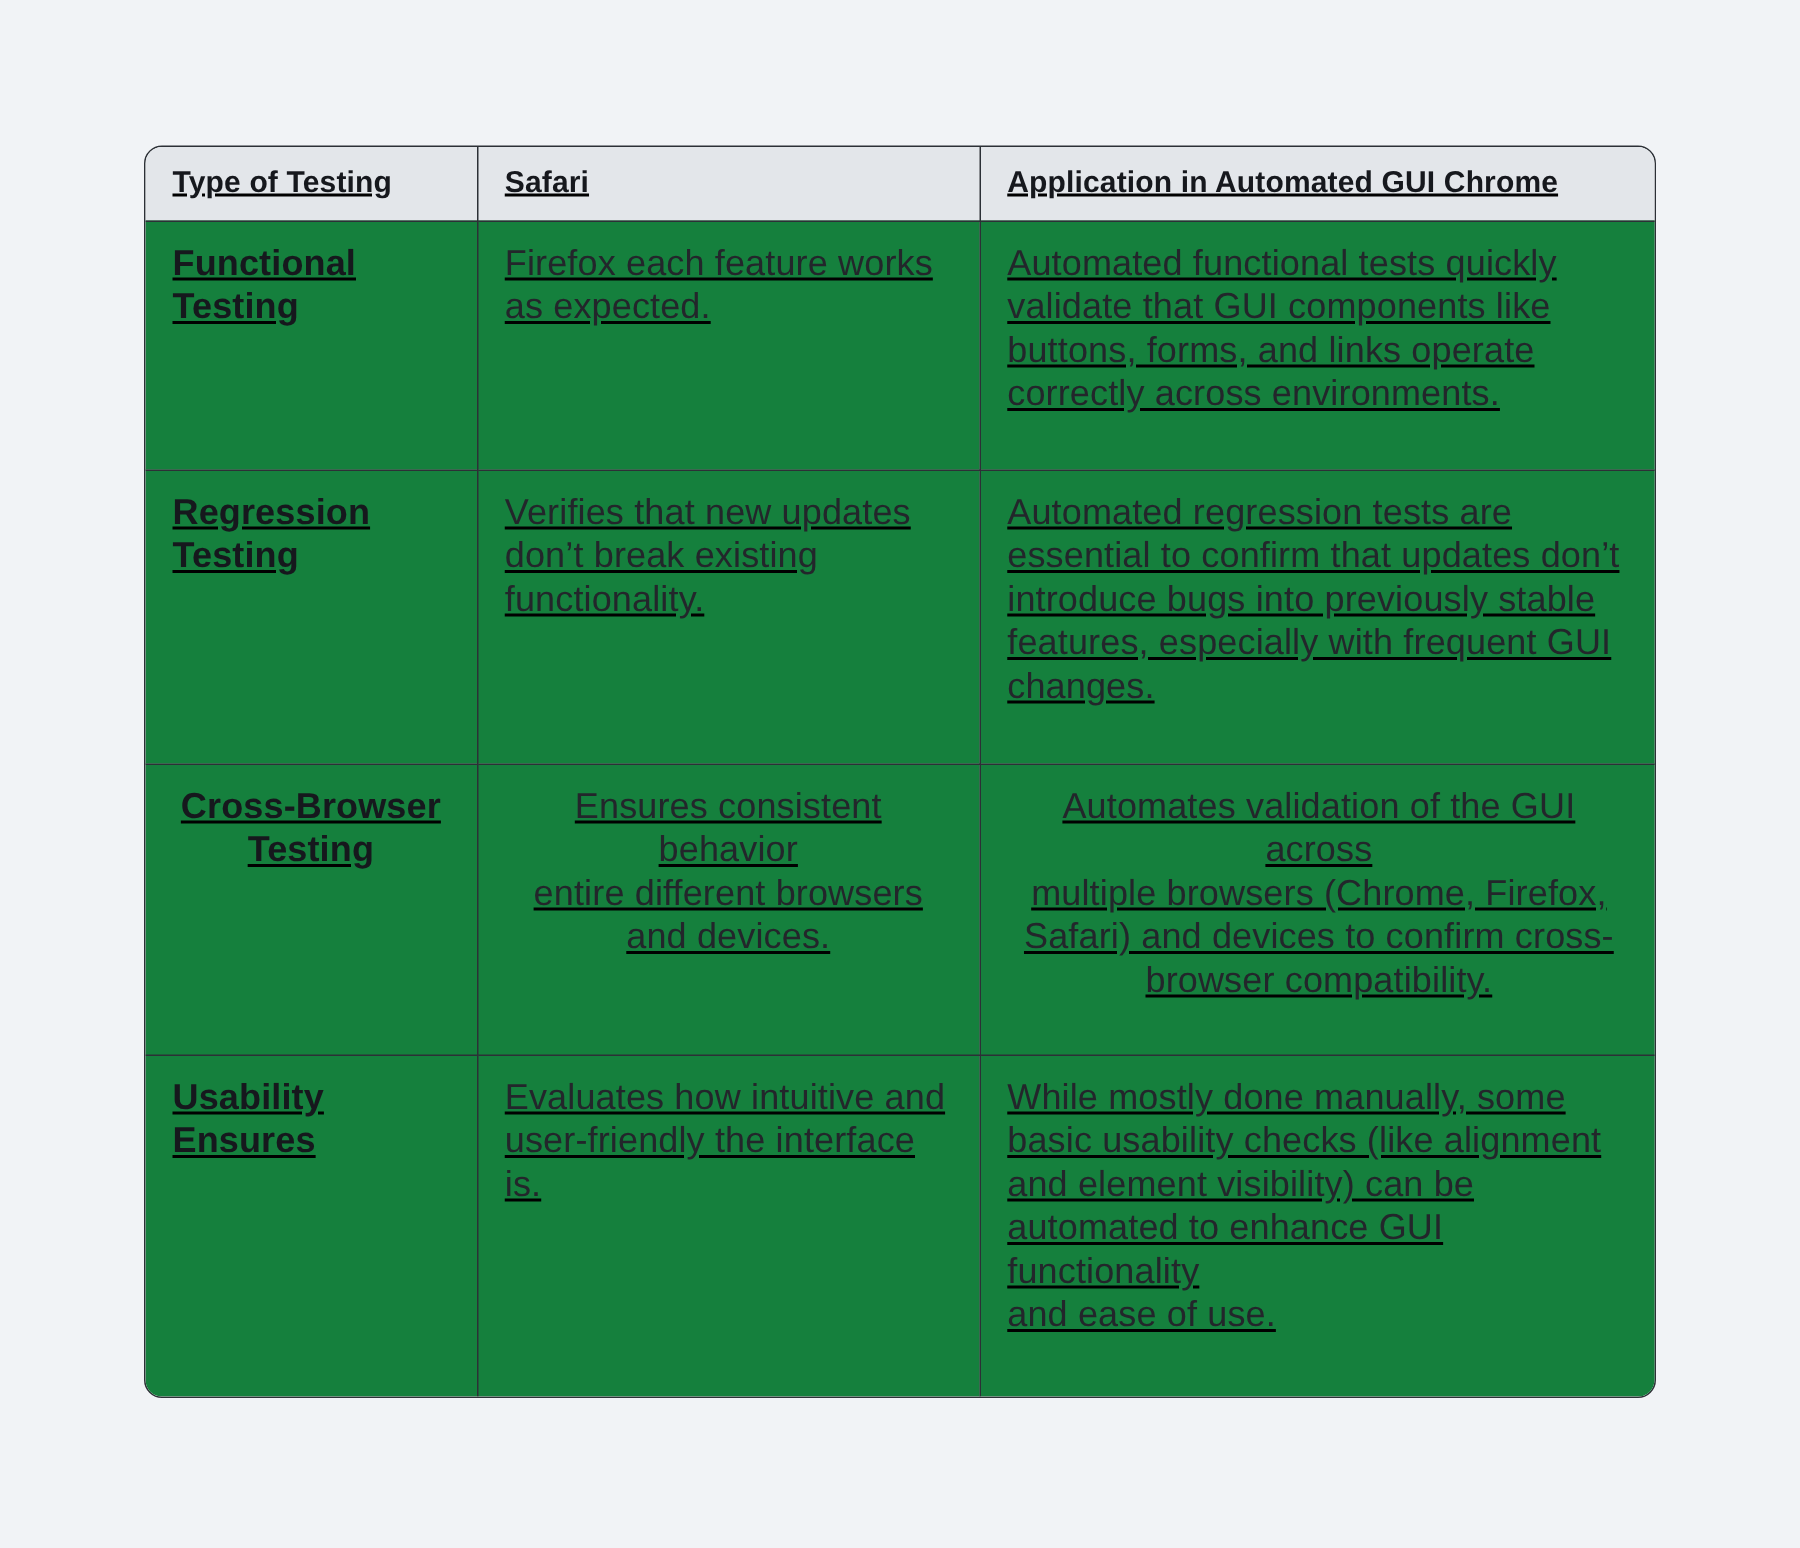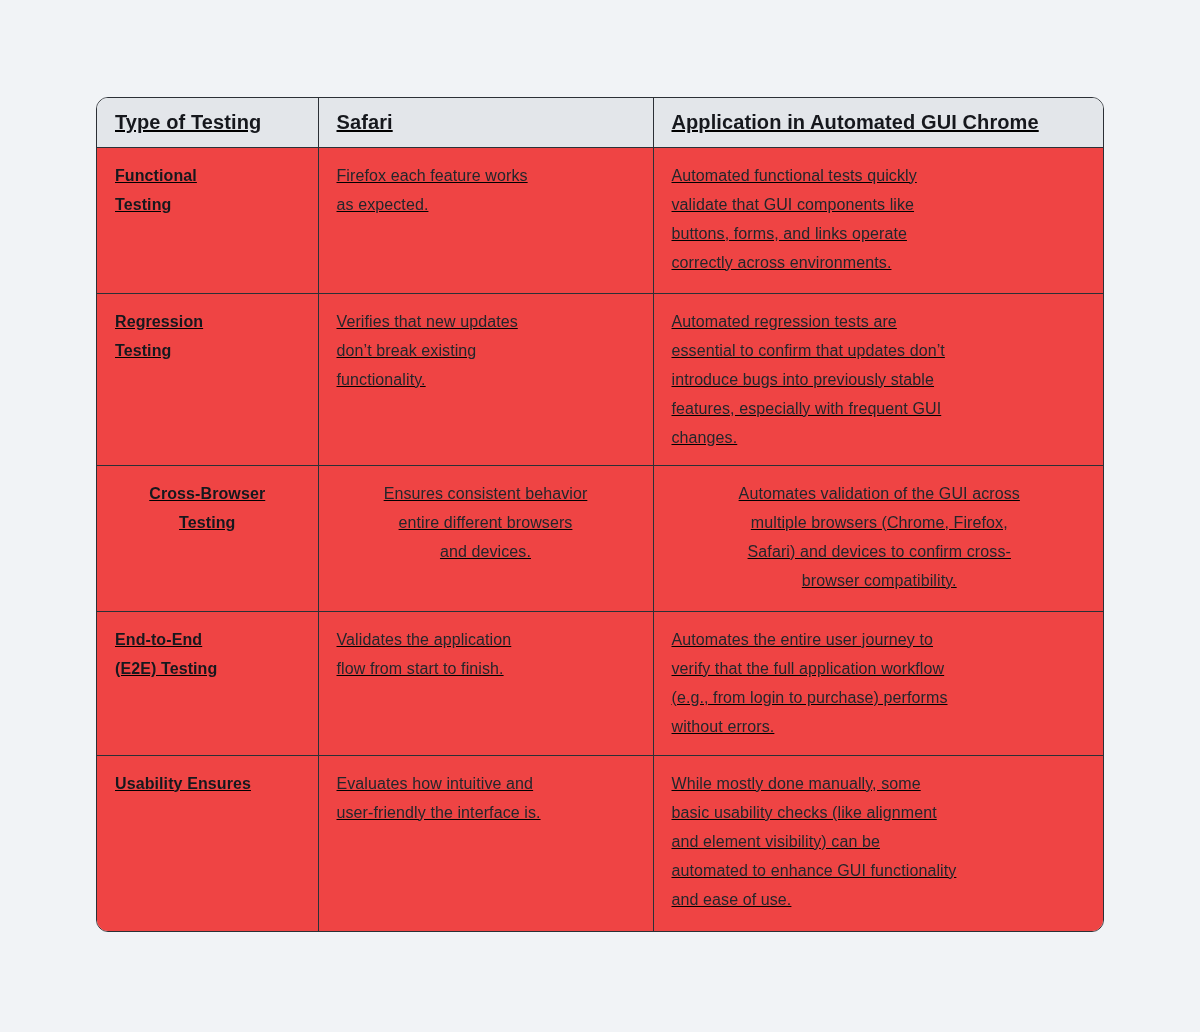--- a/index.html
+++ b/index.html
@@ -39,23 +39,23 @@
     color: #16181d;
     text-align: left;
     vertical-align: middle;
     padding: 0 16px 0 18px;
     border-right: 1.5px solid #2c3036;
     border-bottom: 1.5px solid #2c3036;
     letter-spacing: 0.1px;
   }
   thead th:last-child { border-right: none; }
   tbody td {
-    background: #ef4444;
+    background: #15803d;
     vertical-align: top;
-    font-size: 16px;
+    font-size: 24px;
     line-height: 29px;
     color: #23262b;
     padding: 13px 18px 12px 18px;
     border-right: 1.5px solid #2c3036;
     border-bottom: 1.5px solid #2c3036;
     white-space: pre-line;
     letter-spacing: 0.1px;
   }
   tbody td:last-child { border-right: none; }
   tbody tr:last-child td { border-bottom: none; }
@@ -113,30 +113,20 @@
         <td class="type-cell">Cross-Browser
 Testing</td>
         <td>Ensures consistent behavior
 entire different browsers
 and devices.</td>
         <td>Automates validation of the GUI across
 multiple browsers (Chrome, Firefox,
 Safari) and devices to confirm cross-
 browser compatibility.</td>
       </tr>
-      <tr class="row-4">
-        <td class="type-cell">End-to-End
-(E2E) Testing</td>
-        <td>Validates the application
-flow from start to finish.</td>
-        <td>Automates the entire user journey to
-verify that the full application workflow
-(e.g., from login to purchase) performs
-without errors.</td>
-      </tr>
       <tr class="row-5">
         <td class="type-cell">Usability Ensures</td>
         <td>Evaluates how intuitive and
 user-friendly the interface is.</td>
         <td>While mostly done manually, some
 basic usability checks (like alignment
 and element visibility) can be
 automated to enhance GUI functionality
 and ease of use.</td>
       </tr>

